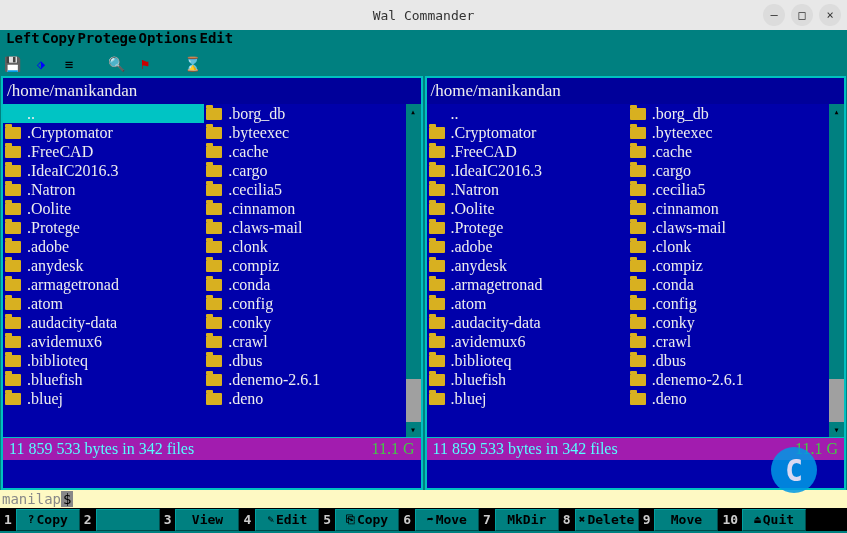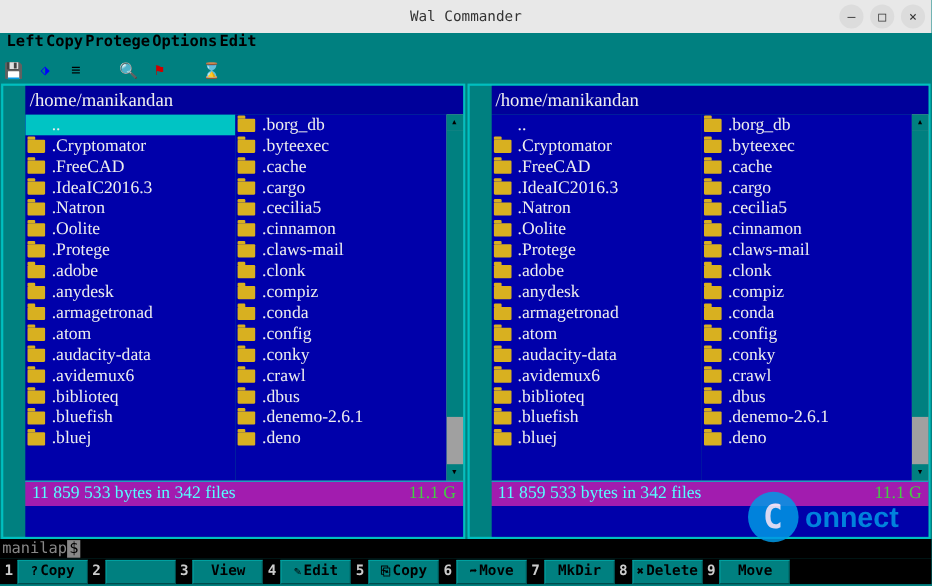--- a/index.html
+++ b/index.html
@@ -49,21 +49,20 @@
     display:flex;
     height: 414px;
   }
   .panel {
     flex:1;
     border: 2px solid #00c0c0;
     margin:0 1px;
     display:flex;
     flex-direction:column;
     min-width:0;
-    padding-left:20px;
   }
   .path-bar {
     background:#00009a;
     color:#eee;
     font-size:17px;
     font-family: "Liberation Serif", serif;
     padding:2px 4px;
     height:22px;
     display:flex; align-items:center;
   }
@@ -121,21 +120,21 @@
     padding:0 6px;
     align-items:center;
     font-family:"Liberation Serif", serif;
     font-size:16px;
     color:#55ffff;
   }
   .status-free { color:#44cc44; }
   .spacer-row { height:28px; background:#0000aa; }
   .cmdline {
     height:18px;
-    background:#000000;
+    background:#fef9c3;
     color:#888;
     font-family: monospace;
     font-size:14px;
     padding:0 2px;
     display:flex; align-items:center;
   }
   .prompt-dollar { background:#888; color:#000; padding:0 2px;}
   .fkeys {
     height:23px;
     background:#000;
@@ -562,18 +561,24 @@
         <span class="fkey-icon">✖</span>
         <span>Delete</span>
       </div>
     </div>
     <div class="fkey-slot">
       <span class="fkey-num">9</span>
       <div class="fkey-btn">
         <span>Move</span>
       </div>
     </div>
+    <div class="fkey-slot">
+      <span class="fkey-num">10</span>
+      <div class="fkey-btn">
+        <span class="fkey-icon">⏏</span>
+        <span>Quit</span>
+      </div>
+    </div>
   </div>
 
 <div class="watermark">
   <div class="c-circle">C</div>
-  <div class="txt">onnect</div>
 </div>
 
 </body></html>

